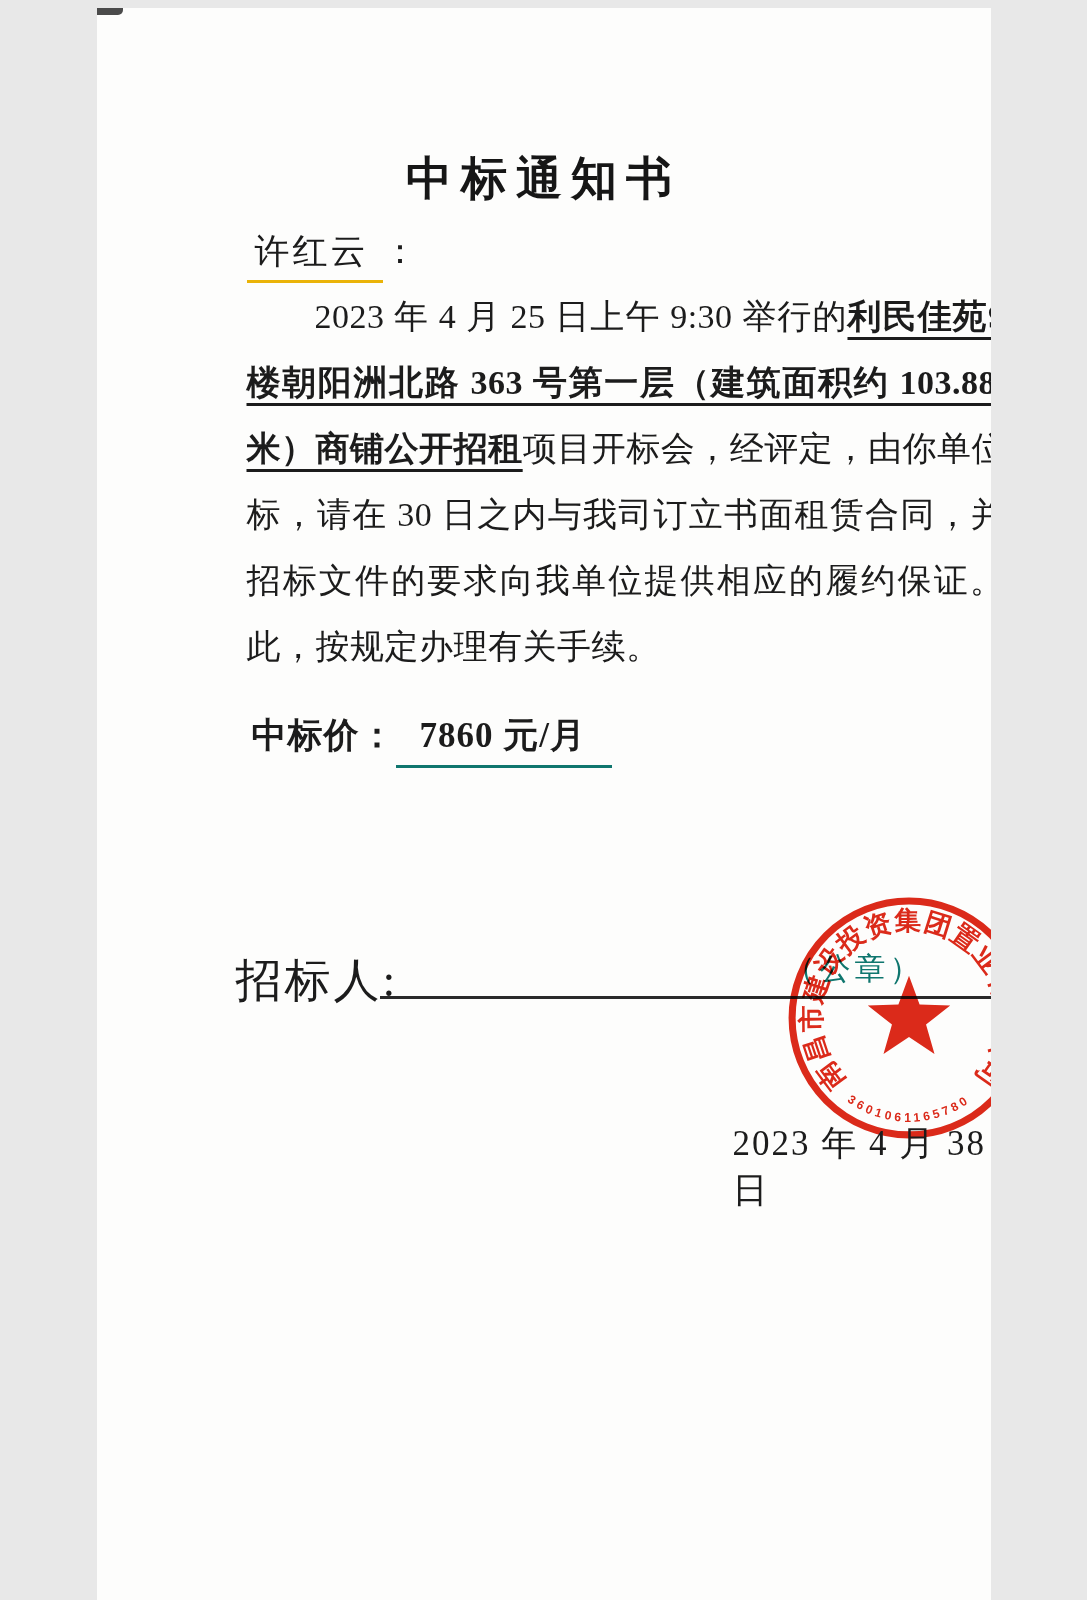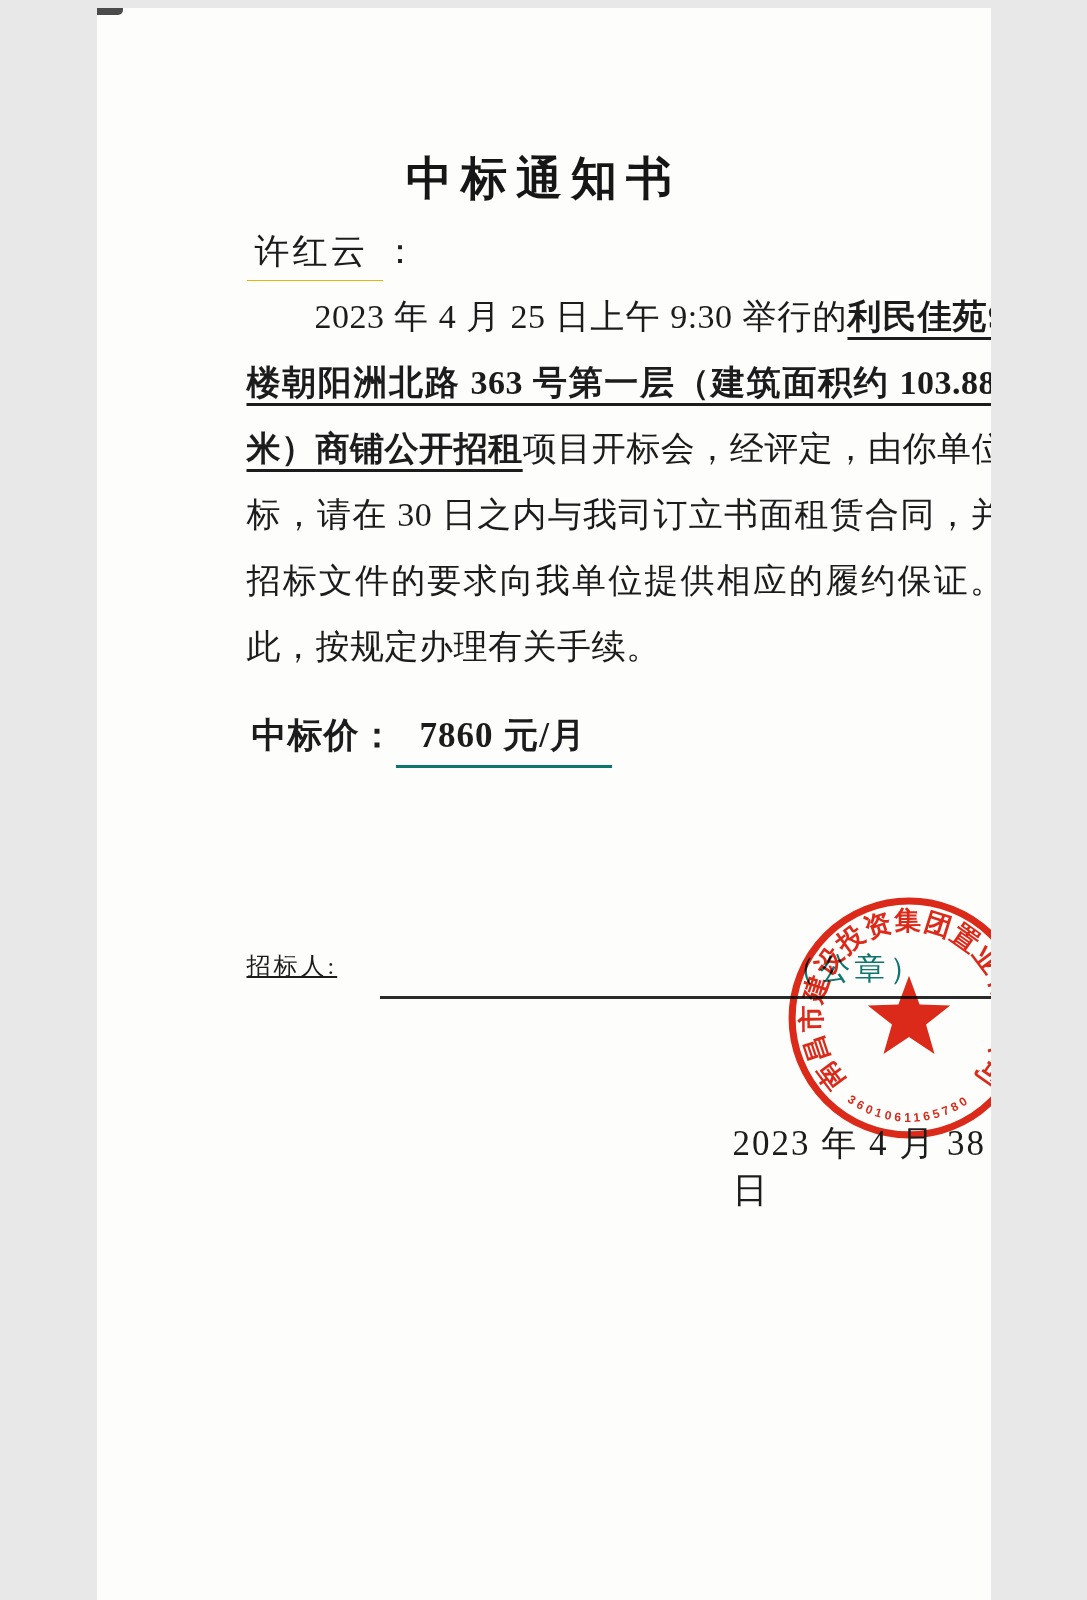--- a/index.html
+++ b/index.html
@@ -22,21 +22,21 @@
     font-family:"Liberation Sans", sans-serif;
     font-weight:bold;font-size:46px;letter-spacing:9px;
     color:#161616;
   }
   .salutation{
     position:absolute;left:150px;top:220px;
     font-size:35px;letter-spacing:3px;
   }
   .salutation .name{
     display:inline-block;
-    border-bottom:1px solid #eab308;
+    border-bottom:3px solid #eab308;
     padding:0 14px 5px 8px;
   }
   .body-paragraph{
     position:absolute;left:150px;top:276px;width:794px;
     font-size:34px;line-height:66px;letter-spacing:.5px;
     text-align:justify;text-indent:68px;
   }
   .seg-bold-ul{
     font-weight:bold;
     text-decoration:underline;
@@ -46,22 +46,22 @@
   .price-row{
     position:absolute;left:155px;top:704px;
     font-size:35px;font-weight:bold;letter-spacing:1px;
   }
   .price-row .price-value{
     display:inline-block;
     border-bottom:3px solid #0f766e;
     padding:0 26px 6px 24px;
   }
   .sig-label{
-    position:absolute;left:150px;top:942px;
-    font-size:24px;letter-spacing:3px;text-decoration:underline;
+    position:absolute;left:139px;top:942px;
+    font-size:46px;letter-spacing:3px;
   }
   .sig-line{
     position:absolute;left:283px;top:988px;
     width:618px;height:2.5px;background:#2a2a2a;
   }
   .seal-note{
     position:absolute;left:688px;top:940px;
     font-size:31px;letter-spacing:4px;color:#0f766e;
   }
   .stamp{

